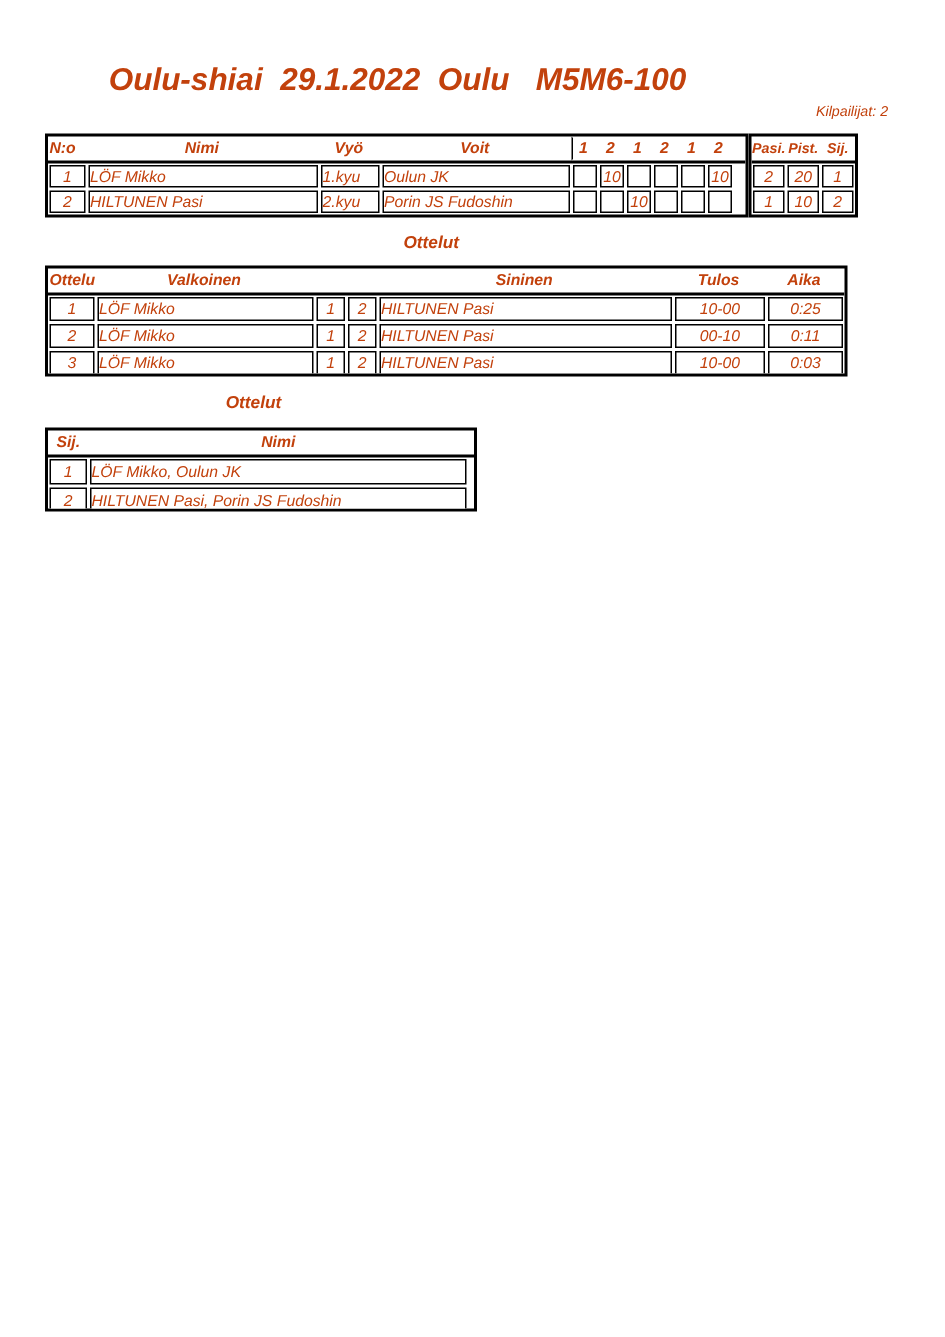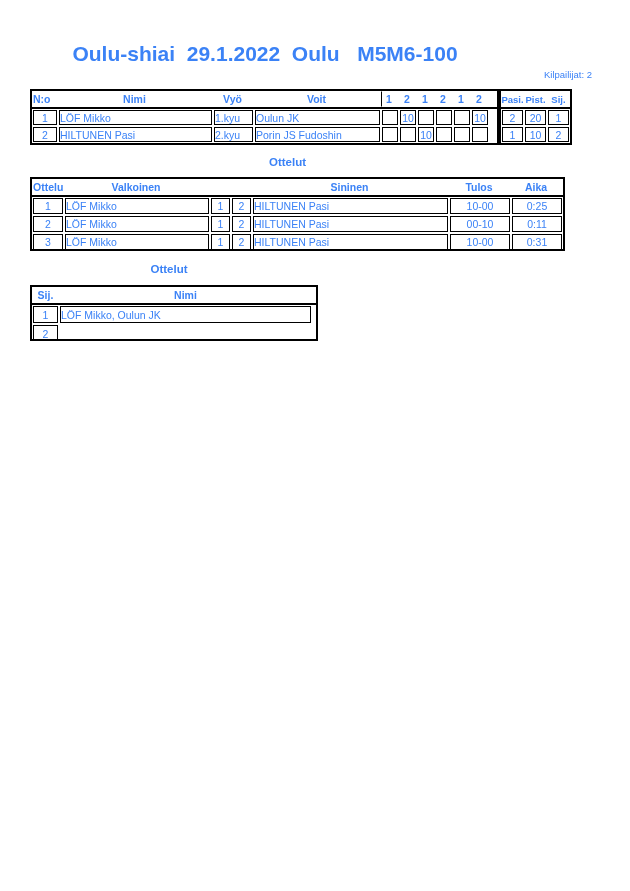--- a/index.html
+++ b/index.html
@@ -1,17 +1,17 @@
 <!DOCTYPE html>
 <html><head>
 <meta charset="utf-8">
 <style>
   html,body{margin:0;padding:0;background:#fff;}
   .page{position:relative;width:630px;height:891px;background:#ffffff;
-        font-family:"Liberation Sans",sans-serif;color:#3b82f6;overflow:hidden;}
+        font-family:"Liberation Sans",sans-serif;color:#c2410c;overflow:hidden;font-style:italic;}
   .title{position:absolute;top:42px;left:0;width:530px;text-align:center;
          font-size:21px;font-weight:bold;white-space:pre;}
   .subhead{position:absolute;font-weight:bold;font-size:11.5px;text-align:center;}
   .kilp{top:67px;left:0;width:512px;margin-top:32px;}
   .count{position:absolute;top:69px;left:544px;font-size:9.5px;}
   .ottelut-h{top:156px;left:20px;width:535px;}
   .tulokset-h{top:263px;left:25px;width:288px;}
 
   .box{position:absolute;border:2px solid #000;box-sizing:border-box;
        background:#fff;overflow:hidden;}
@@ -146,33 +146,34 @@
       <span class="dc w-res">00-10</span>
       <span class="dc w-aika">0:11</span>
     </div>
     <div class="drow">
       <span class="dc w-match">3</span>
       <span class="dc w-white tl">LÖF Mikko</span>
       <span class="dc w-n12">1</span>
       <span class="dc w-n12">2</span>
       <span class="dc w-blue tl">HILTUNEN Pasi</span>
       <span class="dc w-res">10-00</span>
-      <span class="dc w-aika">0:31</span>
+      <span class="dc w-aika">0:03</span>
     </div>
   </div>
 
   <div class="subhead tulokset-h">Ottelut</div>
 
   <div class="box t3">
     <div class="hrow">
       <span class="hc w-place">Sij.</span>
       <span class="hc w-rname">Nimi</span>
     </div>
     <div class="drow">
       <span class="dc w-place">1</span>
       <span class="dc w-rname tl">LÖF Mikko, Oulun JK</span>
     </div>
     <div class="drow">
       <span class="dc w-place">2</span>
+      <span class="dc w-rname tl">HILTUNEN Pasi, Porin JS Fudoshin</span>
     </div>
   </div>
 
 </div>
 
 </body></html>

